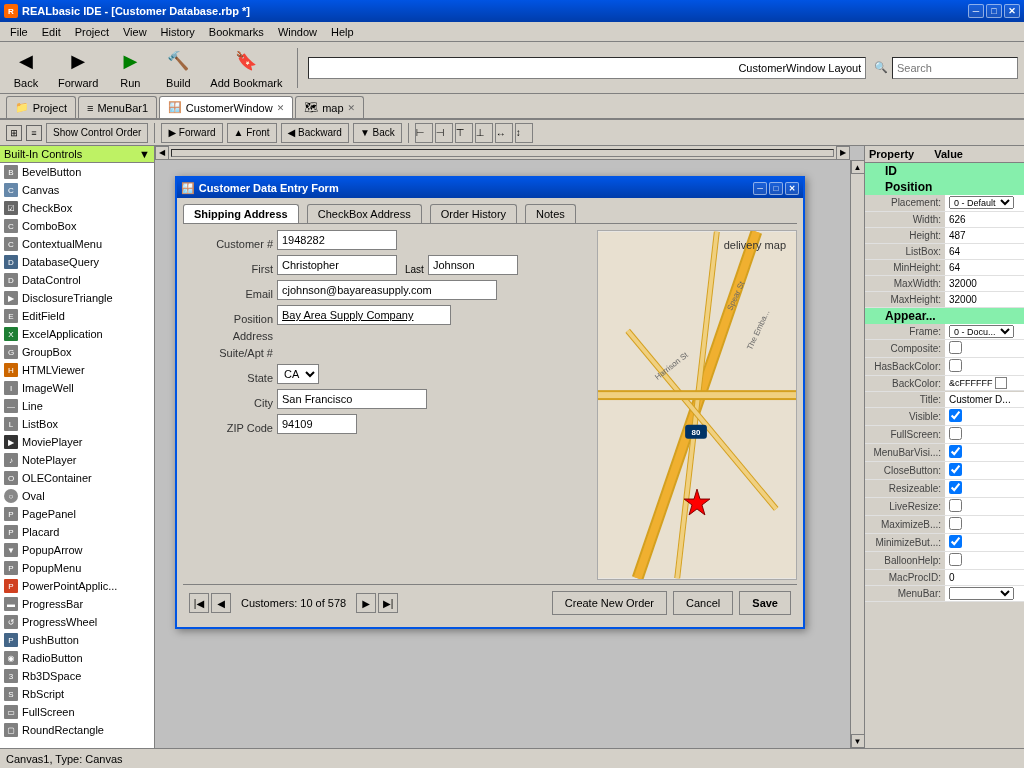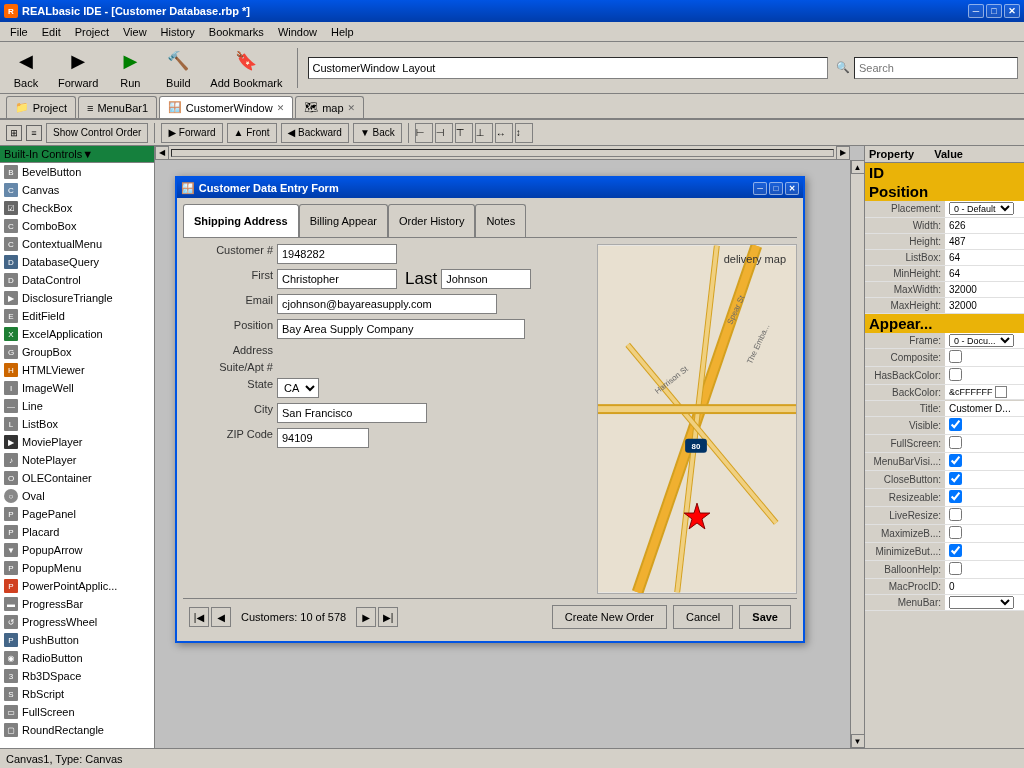--- a/index.html
+++ b/index.html
@@ -41,21 +41,21 @@
       display: flex;
       align-items: center;
       padding: 4px 6px;
       gap: 8px;
       border-bottom: 1px solid #808080;
     }
     .tb-tool { display: flex; flex-direction: column; align-items: center; gap: 2px; cursor: pointer; padding: 2px 4px; min-width: 40px; }
     .tb-tool-icon { width: 28px; height: 28px; display: flex; align-items: center; justify-content: center; font-size: 18px; }
     .tb-separator { width: 1px; height: 40px; background: #808080; margin: 0 2px; }
     .tb-location { display: flex; align-items: center; flex: 1; background: white; border: 1px inset #808080; height: 22px; padding: 0 4px; }
-    .tb-location input { border: none; outline: none; width: 100%; font-size: 11px; }
+    .tb-location input { border: none; outline: none; width: 100%; font-size: 11px; text-align: right; }
     .tb-search { display: flex; align-items: center; gap: 4px; }
     .tb-search input { border: 1px inset #808080; height: 22px; padding: 0 4px; width: 150px; font-size: 11px; }
 
     
     .tab-bar {
       background: #d4d0c8;
       height: 26px;
       display: flex;
       align-items: flex-end;
       padding: 0 6px;
@@ -99,25 +99,26 @@
     
     .sidebar {
       width: 155px;
       background: white;
       border-right: 1px solid #808080;
       overflow: hidden;
       display: flex;
       flex-direction: column;
     }
     .sidebar-header {
-      background: #15803d;
+      background: #bef264;
       border-bottom: 1px solid #808080;
       padding: 2px 4px;
       display: flex;
       align-items: center;
+      justify-content: space-between;
     }
     .sidebar-list {
       flex: 1;
       overflow-y: auto;
     }
     .sidebar-item {
       display: flex;
       align-items: center;
       gap: 4px;
       padding: 2px 4px;
@@ -150,21 +151,21 @@
       font-weight: bold;
       border-bottom: 1px solid #808080;
       display: flex;
       gap: 20px;
     }
     .props-table { width: 100%; border-collapse: collapse; font-size: 10px; }
     .props-table tr { height: 16px; }
     .props-table td { padding: 1px 4px; border-bottom: 1px solid #e0e0e0; }
     .props-table td:first-child { color: #444; text-align: right; width: 80px; }
     .props-table td:last-child { background: white; }
-    .props-section { background: #eab308; font-weight: bold; padding: 1px 4px; font-size: 15px; }
+    .props-section { background: #86efac; font-weight: bold; padding: 1px 20px; font-size: 12px; }
 
     
     .modal-window {
       position: absolute;
       top: 20px;
       left: 20px;
       width: 630px;
       background: #d4d0c8;
       border: 2px solid #0054e3;
       box-shadow: 2px 2px 8px rgba(0,0,0,0.4);
@@ -180,41 +181,41 @@
       font-size: 11px;
       font-weight: bold;
     }
     .modal-title-bar-btns { display: flex; gap: 2px; }
     .modal-tb-btn { width: 14px; height: 13px; border: 1px solid rgba(255,255,255,0.5); border-radius: 2px; display: flex; align-items: center; justify-content: center; font-size: 8px; color: white; background: rgba(255,255,255,0.1); cursor: pointer; }
     .modal-body { padding: 6px; }
 
     
     .modal-tabs { display: flex; border-bottom: 1px solid #808080; margin-bottom: 6px; }
     .modal-tab {
-      padding: 10px 10px;
+      padding: 3px 10px;
       border: 1px solid #808080;
       border-bottom: none;
       background: #d4d0c8;
       cursor: pointer;
       font-size: 11px;
       border-radius: 3px 3px 0 0;
-      margin-right: 0;
+      margin-right: 8px;
     }
     .modal-tab.active { background: white; font-weight: bold; }
 
     
     .form-split { display: flex; gap: 6px; }
     .form-left { flex: 1; }
     .form-right { width: 200px; background: #e8e8e8; border: 1px solid #aaa; position: relative; overflow: hidden; }
     .map-label { position: absolute; top: 8px; right: 10px; font-size: 11px; color: #333; }
 
     
     .form-row {
       display: flex;
-      align-items: flex-start;
+      align-items: flex-end;
       margin-bottom: 5px;
       gap: 4px;
     }
     .form-label {
       text-align: right;
       width: 90px;
       flex-shrink: 0;
       font-size: 11px;
       color: #333;
     }
@@ -330,21 +331,21 @@
   <div class="tb-tool">
     <div class="tb-tool-icon" style="color:red;">🔖</div>
     <span>Add Bookmark</span>
   </div>
   <div class="tb-separator"></div>
   <div class="tb-location" style="flex:1;">
     <input type="text" value="CustomerWindow Layout" style="border: none; outline: none; width: 100%; font-size: 11px;">
   </div>
   <div class="tb-search">
     <span>🔍</span>
-    <input type="text" style="border: 1px inset rgb(128, 128, 128); height: 22px; padding: 0px 4px; width: 164px; font-size: 11px;" placeholder="Search">
+    <input type="text" style="border: 1px inset rgb(128, 128, 128); height: 22px; padding: 0px 4px; width: 126px; font-size: 11px;" placeholder="Search">
   </div>
 </div>
 
 <div class="tab-bar">
   <div class="editor-tab">
     <span>📁</span>
     <span>Project</span>
   </div>
   <div class="editor-tab">
     <span>≡</span>
@@ -542,49 +543,49 @@
           <div class="modal-tb-btn">─</div>
           <div class="modal-tb-btn">□</div>
           <div class="modal-tb-btn">✕</div>
         </div>
       </div>
 
       <div class="modal-body">
 
         <div class="modal-tabs">
           <div class="modal-tab active">Shipping Address</div>
-          <div class="modal-tab">Billing Appear</div>
+          <div class="modal-tab">CheckBox Address</div>
           <div class="modal-tab">Order History</div>
           <div class="modal-tab">Notes</div>
         </div>
 
         <div class="form-split">
 
           <div class="form-left">
 
             <div class="form-row">
               <span class="form-label">Customer #</span>
               <input class="form-input" type="text" value="1948282" style="width: 120px;">
             </div>
 
             <div class="form-row">
               <span class="form-label">First</span>
               <input class="form-input" type="text" value="Christopher" style="width: 120px;">
-              <span style="margin-left:4px;font-size:17px;">Last</span>
+              <span style="margin-left:4px;font-size:10px;">Last</span>
               <input class="form-input" type="text" value="Johnson" style="width: 90px;">
             </div>
 
             <div class="form-row">
               <span class="form-label">Email</span>
               <input class="form-input" type="text" value="cjohnson@bayareasupply.com" style="width: 220px;">
             </div>
 
             <div class="form-row">
               <span class="form-label">Position</span>
-              <input class="form-input" type="text" value="Bay Area Supply Company" style="width: 248px;">
+              <input class="form-input" type="text" value="Bay Area Supply Company" style="width: 174px; text-decoration: underline;">
             </div>
 
 
             <div class="form-row">
               <span class="form-label">Address</span>
             </div>
 
             <div class="form-row">
               <span class="form-label">Suite/Apt #</span>
             </div>
@@ -598,21 +599,21 @@
               </select>
             </div>
 
             <div class="form-row">
               <span class="form-label">City</span>
               <input class="form-input" type="text" value="San Francisco" style="width: 150px;">
             </div>
 
             <div class="form-row">
               <span class="form-label">ZIP Code</span>
-              <input class="form-input" type="text" value="94109" style="width: 92px;">
+              <input class="form-input" type="text" value="94109" style="width: 80px;">
             </div>
 
           </div>
 
           <div class="form-right" style="height:350px; position: relative; overflow:hidden;">
             <span class="map-label">delivery map</span>
             
             <svg class="map-svg" viewBox="0 0 200 350" xmlns="http://www.w3.org/2000/svg">
 
               <rect width="200" height="350" fill="#e8e0d0"></rect>

